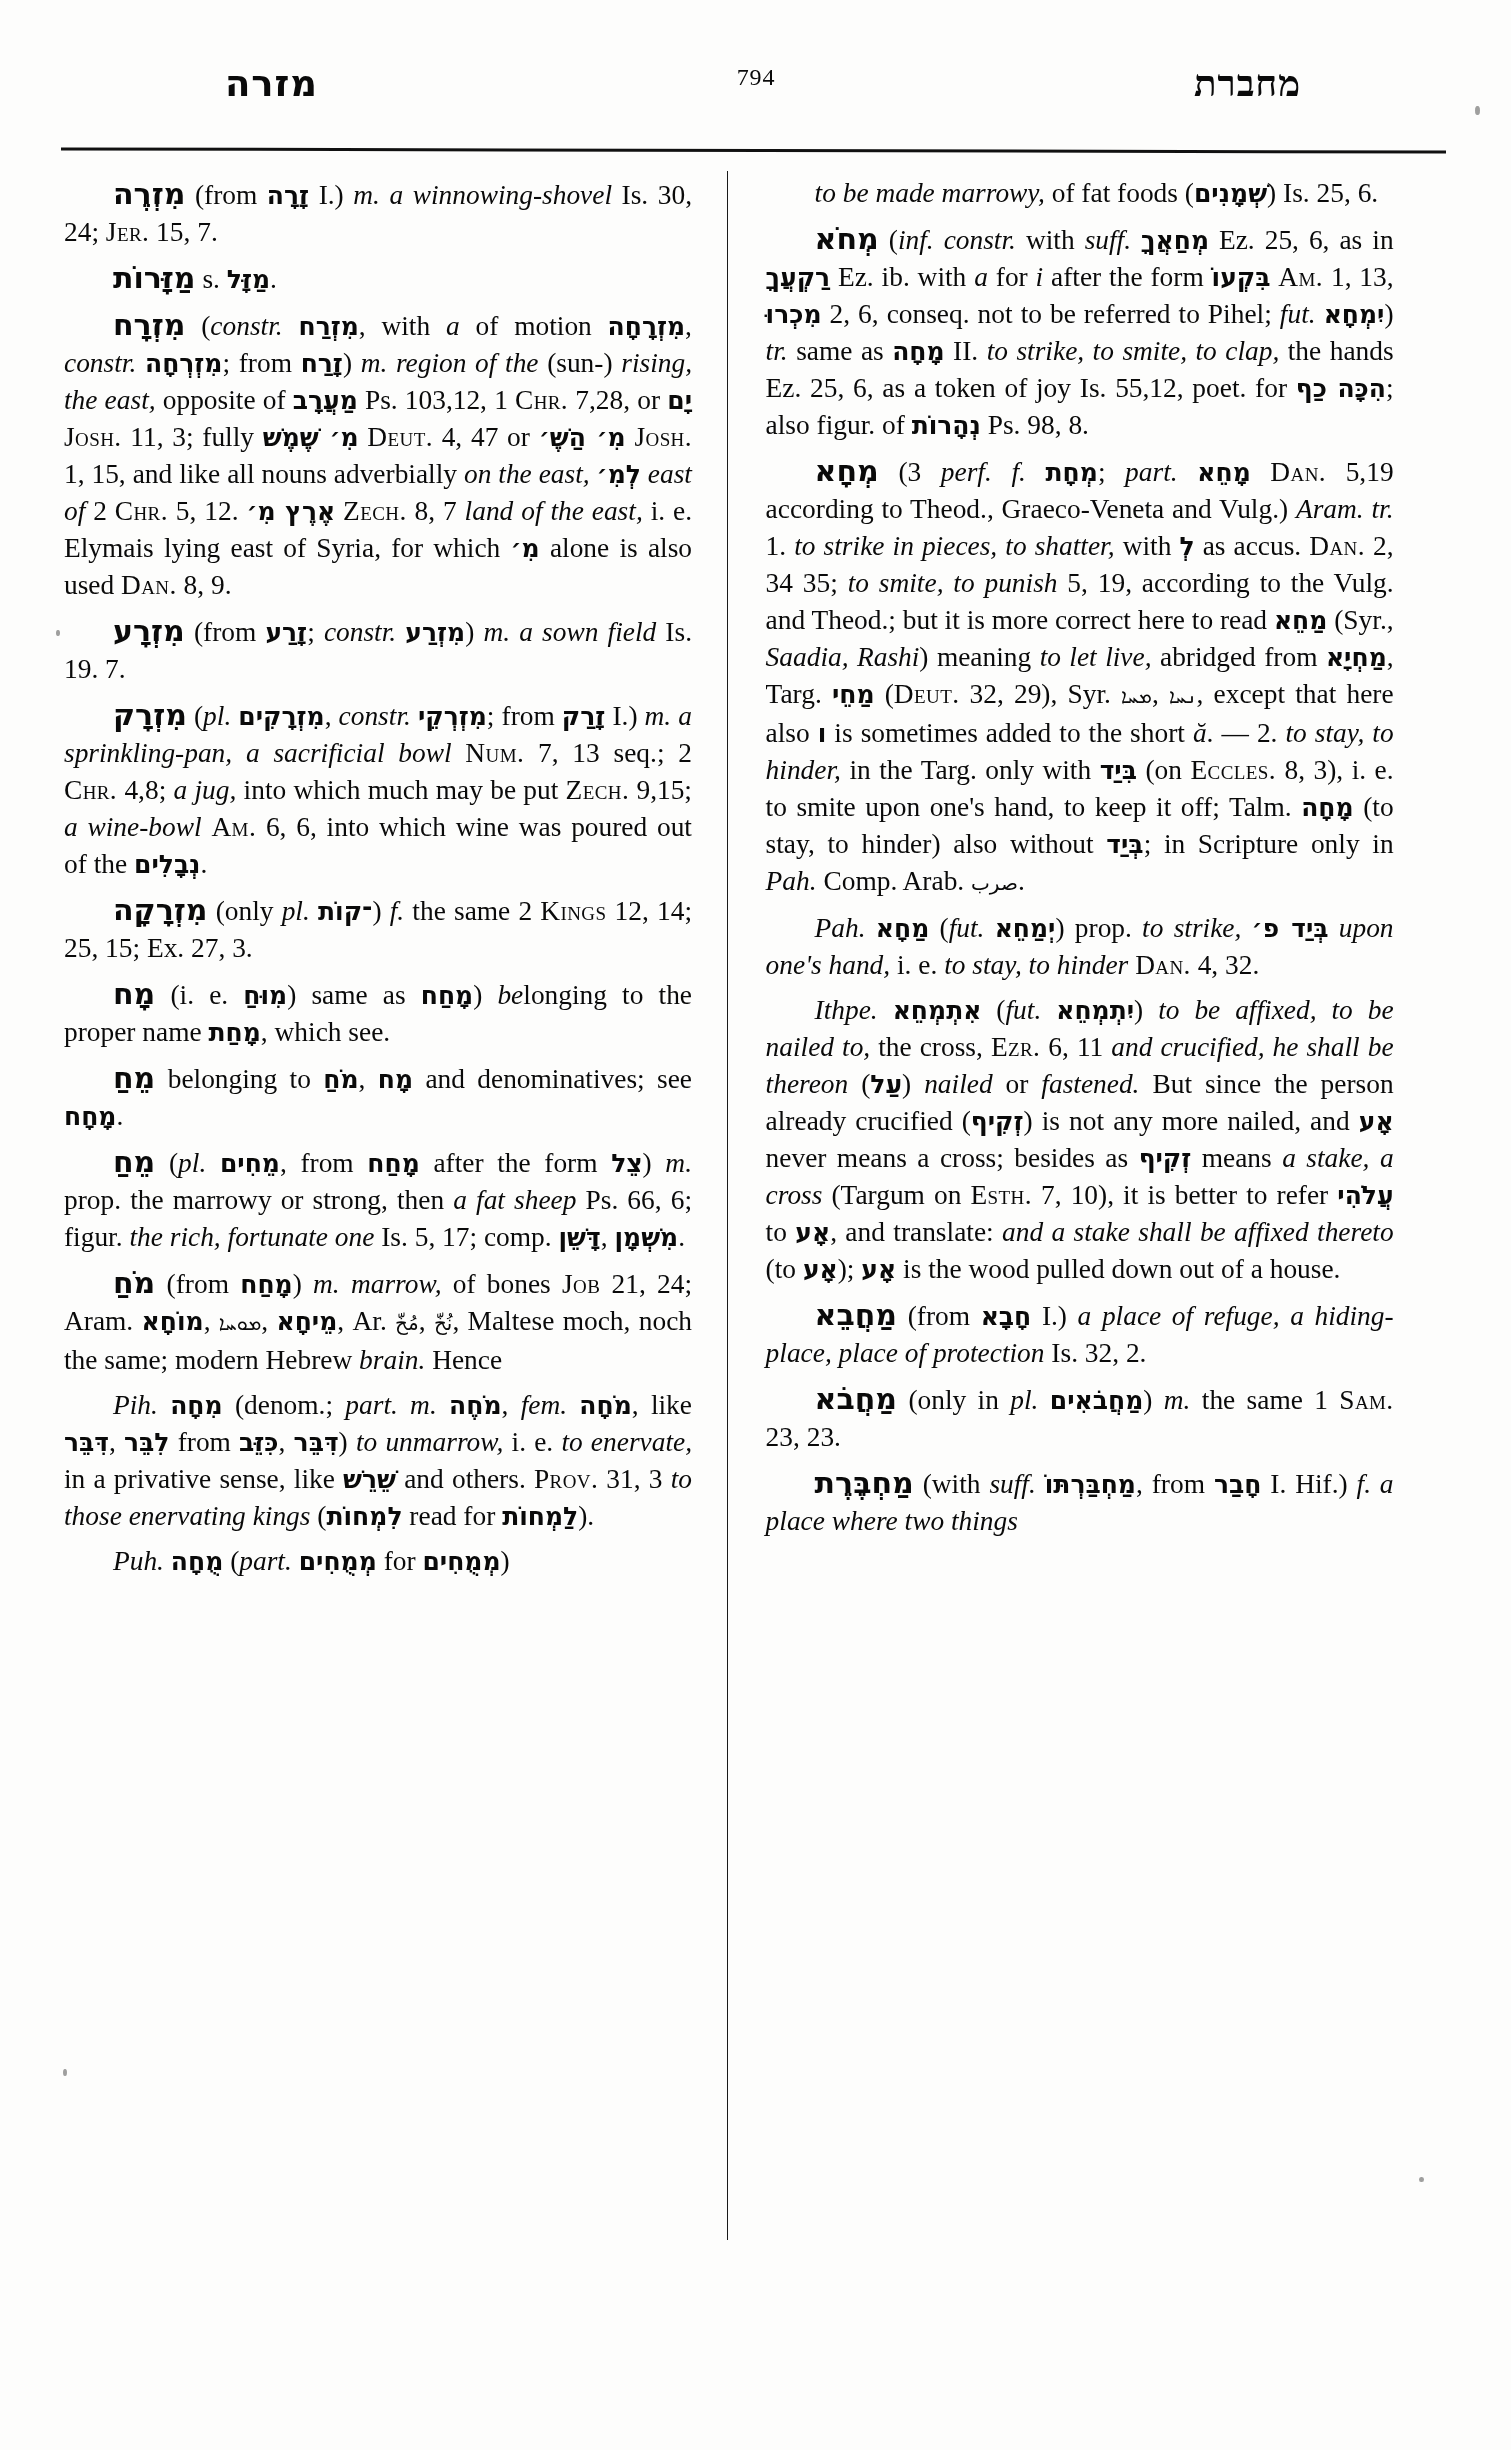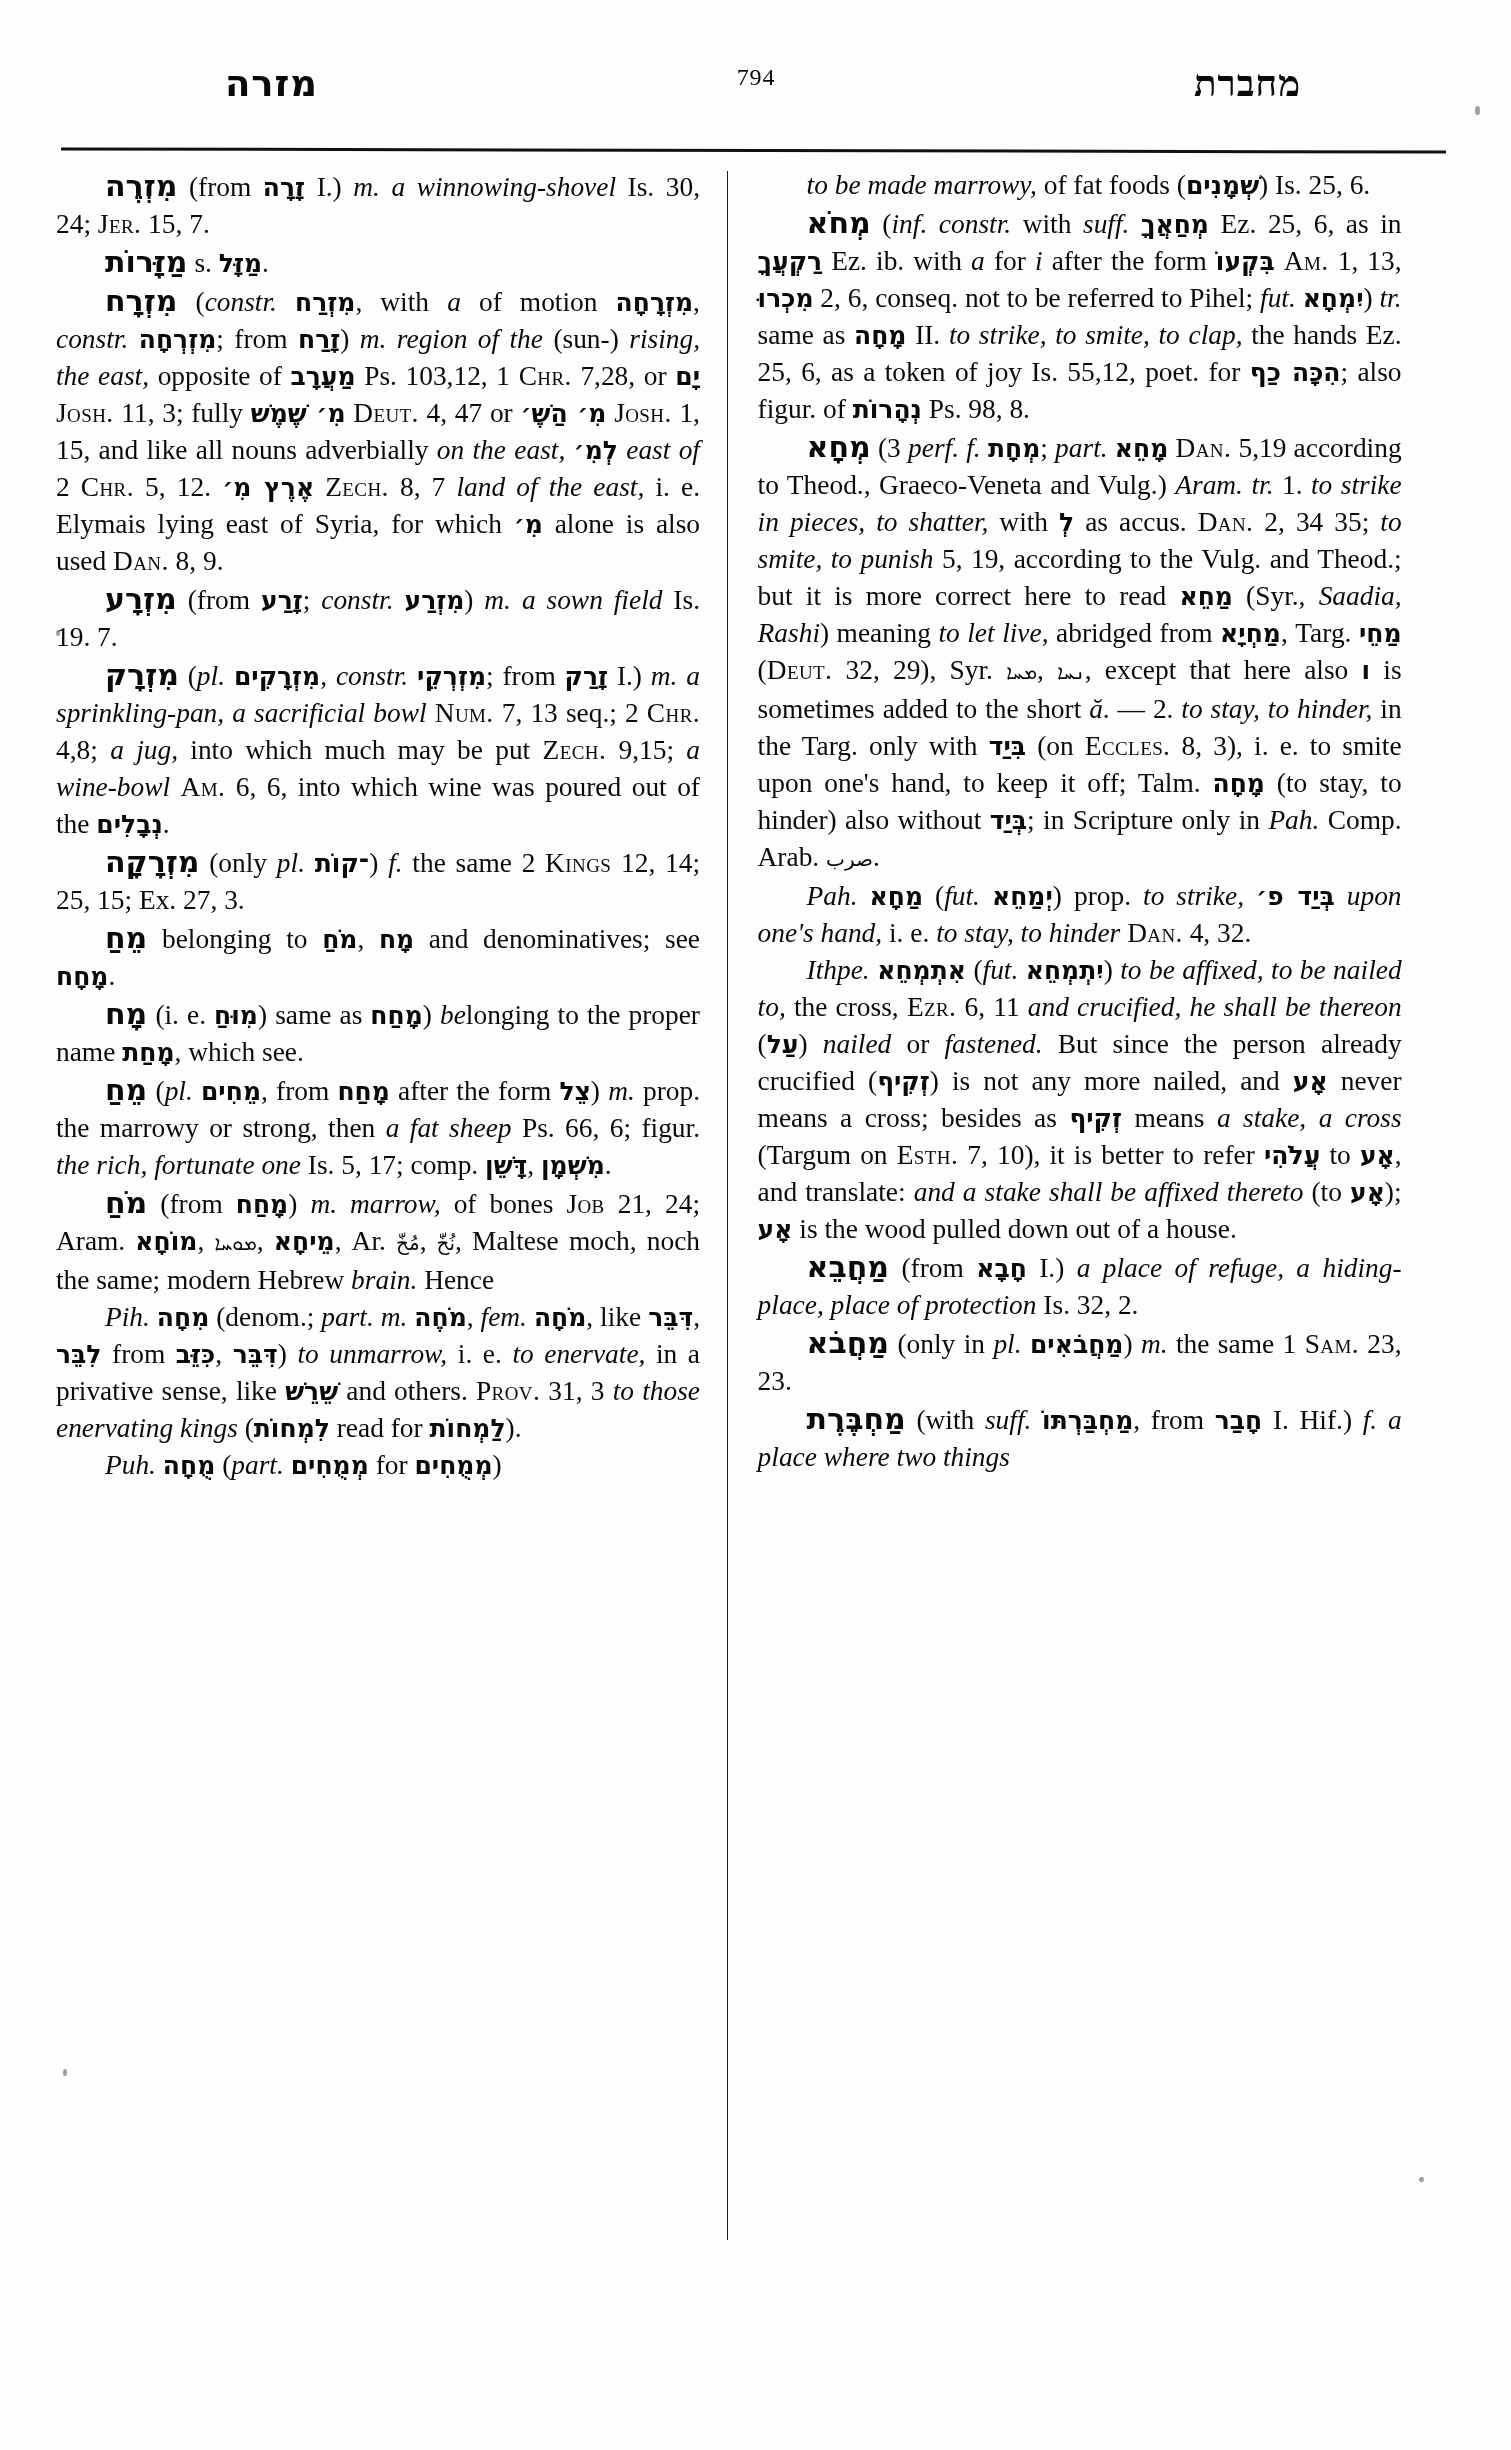--- a/index.html
+++ b/index.html
@@ -81,21 +81,21 @@
   .col-rule {
     position: absolute;
     top: 171px;
     left: 727px;
     width: 0;
     height: 2069px;
     border-left: 1.8px solid #1a1a1a;
   }
 
   p.entry {
-    margin: 0;
+    margin: 8px;
     text-indent: 49px;
   }
 
   
   .heb {
     font-family: "DejaVu Sans", sans-serif;
     direction: rtl;
     unicode-bidi: isolate;
     font-size: 25px;
     font-weight: 700;
@@ -141,22 +141,22 @@
   <div class="col-rule"></div>
 
   <div class="columns">
     <div class="col col-left" id="left-col">
         <p class="entry"><span class="heb lemma">מִזְרֶה</span> (from <span class="heb">זָרָה</span> I.) <span class="it">m. a winnowing-shovel</span> Is. 30, 24; <span class="sc">Jer.</span> 15, 7.</p>
         <p class="entry"><span class="heb lemma">מַזָּרוֹת</span> s. <span class="heb">מַזָּל</span>.</p>
         <p class="entry"><span class="heb lemma">מִזְרָח</span> (<span class="it">constr.</span> <span class="heb">מִזְרַח</span>, with <span class="it">a</span> of motion <span class="heb">מִזְרָחָה</span>, <span class="it">constr.</span> <span class="heb">מִזְרְחָה</span>; from <span class="heb">זָרַח</span>) <span class="it">m. region of the</span> (sun-) <span class="it">rising, the east,</span> opposite of <span class="heb">מַעֲרָב</span> Ps. 103,12, 1 <span class="sc">Chr.</span> 7,28, or <span class="heb">יָם</span> <span class="sc">Josh.</span> 11, 3; fully <span class="heb">מִ׳ שֶׁמֶשׁ</span> <span class="sc">Deut.</span> 4, 47 or <span class="heb">מִ׳ הַשֶּׁ׳</span> <span class="sc">Josh.</span> 1, 15, and like all nouns adverbially <span class="it">on the east,</span> <span class="heb">לְמִ׳</span> <span class="it">east of</span> 2 <span class="sc">Chr.</span> 5, 12. <span class="heb">אֶרֶץ מִ׳</span> <span class="sc">Zech.</span> 8, 7 <span class="it">land of the east,</span> i. e. Elymais lying east of Syria, for which <span class="heb">מִ׳</span> alone is also used <span class="sc">Dan.</span> 8, 9.</p>
         <p class="entry"><span class="heb lemma">מִזְרָע</span> (from <span class="heb">זָרַע</span>; <span class="it">constr.</span> <span class="heb">מִזְרַע</span>) <span class="it">m. a sown field</span> Is. 19. 7.</p>
         <p class="entry"><span class="heb lemma">מִזְרָק</span> (<span class="it">pl.</span> <span class="heb">מִזְרָקִים</span>, <span class="it">constr.</span> <span class="heb">מִזְרְקֵי</span>; from <span class="heb">זָרַק</span> I.) <span class="it">m. a sprinkling-pan, a sacrificial bowl</span> <span class="sc">Num.</span> 7, 13 seq.; 2 <span class="sc">Chr.</span> 4,8; <span class="it">a jug,</span> into which much may be put <span class="sc">Zech.</span> 9,15; <span class="it">a wine-bowl</span> <span class="sc">Am.</span> 6, 6, into which wine was poured out of the <span class="heb">נְבָלִים</span>.</p>
         <p class="entry"><span class="heb lemma">מִזְרָקָה</span> (only <span class="it">pl.</span> <span class="heb">־קוֹת</span>) <span class="it">f.</span> the same 2 <span class="sc">Kings</span> 12, 14; 25, 15; Ex. 27, 3.</p>
+        <p class="entry"><span class="heb lemma">מָח</span> (i. e. <span class="heb">מִוּחַ</span>) same as <span class="heb">מָחַח</span>) <span class="it">be</span>longing to the proper name <span class="heb">מָחַת</span>, which see.</p>
         <p class="entry"><span class="heb lemma">מֵחַ</span> belonging to <span class="heb">מֹחַ</span>, <span class="heb">מָח</span> and denominatives; see <span class="heb">מָחָח</span>.</p>
-        <p class="entry"><span class="heb lemma">מָח</span> (i. e. <span class="heb">מִוּחַ</span>) same as <span class="heb">מָחַח</span>) <span class="it">be</span>longing to the proper name <span class="heb">מָחַת</span>, which see.</p>
         <p class="entry"><span class="heb lemma">מֵחַ</span> (<span class="it">pl.</span> <span class="heb">מֵחִים</span>, from <span class="heb">מָחַח</span> after the form <span class="heb">צֵל</span>) <span class="it">m.</span> prop. the marrowy or strong, then <span class="it">a fat sheep</span> Ps. 66, 6; figur. <span class="it">the rich, fortunate one</span> Is. 5, 17; comp. <span class="heb">דָּשֵׁן</span>, <span class="heb">מִשְׁמָן</span>.</p>
         <p class="entry"><span class="heb lemma">מֹחַ</span> (from <span class="heb">מָחַח</span>) <span class="it">m. marrow,</span> of bones <span class="sc">Job</span> 21, 24; Aram. <span class="heb">מוֹחָא</span>, <span class="syr">ܡܘܚܐ</span>, <span class="heb">מֵיחָא</span>, Ar. <span class="arab">مُخّ</span>, <span class="arab">نُخّ</span>, Maltese <span class="rom">moch</span>, <span class="rom">noch</span> the same; modern Hebrew <span class="it">brain.</span> Hence</p>
         <p class="entry"><span class="it">Pih.</span> <span class="heb">מִחָה</span> (denom.; <span class="it">part. m.</span> <span class="heb">מֹחֶה</span>, <span class="it">fem.</span> <span class="heb">מֹחָה</span>, like <span class="heb">דִּבֵּר</span>, <span class="heb">לִבֵּר</span> from <span class="heb">כִּזֵּב</span>, <span class="heb">דִּבֵּר</span>) <span class="it">to unmarrow,</span> i. e. <span class="it">to enervate,</span> in a privative sense, like <span class="heb">שֵׁרֵשׁ</span> and others. <span class="sc">Prov.</span> 31, 3 <span class="it">to those enervating kings</span> (<span class="heb">לִמְחוֹת</span> read for <span class="heb">לַמְחוֹת</span>).</p>
         <p class="entry"><span class="it">Puh.</span> <span class="heb">מֻחָה</span> (<span class="it">part.</span> <span class="heb">מְמֻחִים</span> for <span class="heb">מְמֻחִים</span>)</p>
       </div>
     <div class="col col-right" id="right-col">
         <p class="entry"><span class="it">to be made marrowy,</span> of fat foods (<span class="heb">שְׁמָנִים</span>) Is. 25, 6.</p>
         <p class="entry"><span class="heb lemma">מְחֹא</span> (<span class="it">inf. constr.</span> with <span class="it">suff.</span> <span class="heb">מְחַאֲךָ</span> Ez. 25, 6, as in <span class="heb">רַקְעֲךָ</span> Ez. ib. with <span class="it">a</span> for <span class="it">i</span> after the form <span class="heb">בִּקְעוֹ</span> <span class="sc">Am.</span> 1, 13, <span class="heb">מִכְרוּ</span> 2, 6, conseq. not to be referred to Pihel; <span class="it">fut.</span> <span class="heb">יִמְחָא</span>) <span class="it">tr.</span> same as <span class="heb">מָחָה</span> II. <span class="it">to strike, to smite, to clap,</span> the hands Ez. 25, 6, as a token of joy Is. 55,12, poet. for <span class="heb">הִכָּה כַף</span>; also figur. of <span class="heb">נְהָרוֹת</span> Ps. 98, 8.</p>
         <p class="entry"><span class="heb lemma">מְחָא</span> (3 <span class="it">perf. f.</span> <span class="heb">מְחָת</span>; <span class="it">part.</span> <span class="heb">מָחֵא</span> <span class="sc">Dan.</span> 5,19 according to Theod., Graeco-Veneta and Vulg.) <span class="it">Aram. tr.</span> 1. <span class="it">to strike in pieces, to shatter,</span> with <span class="heb">לְ</span> as accus. <span class="sc">Dan.</span> 2, 34 35; <span class="it">to smite, to punish</span> 5, 19, according to the Vulg. and Theod.; but it is more correct here to read <span class="heb">מַחֵא</span> (Syr., <span class="it">Saadia, Rashi</span>) meaning <span class="it">to let live,</span> abridged from <span class="heb">מַחְיָא</span>, Targ. <span class="heb">מַחֵי</span> (<span class="sc">Deut.</span> 32, 29), Syr. <span class="syr">ܡܚܐ</span>, <span class="syr">ܢܚܐ</span>, except that here also <span class="heb">ו</span> is sometimes added to the short <span class="it">ă</span>. — 2. <span class="it">to stay, to hinder,</span> in the Targ. only with <span class="heb">בִּיַד</span> (on <span class="sc">Eccles.</span> 8, 3), i. e. to smite upon one's hand, to keep it off; Talm. <span class="heb">מָחָה</span> (to stay, to hinder) also without <span class="heb">בְּיַד</span>; in Scripture only in <span class="it">Pah.</span> Comp. Arab. <span class="arab">صرب</span>.</p>
         <p class="entry"><span class="it">Pah.</span> <span class="heb">מַחָא</span> (<span class="it">fut.</span> <span class="heb">יְמַחֵא</span>) prop. <span class="it">to strike,</span> <span class="heb">בְּיַד פ׳</span> <span class="it">upon one's hand,</span> i. e. <span class="it">to stay, to hinder</span> <span class="sc">Dan.</span> 4, 32.</p>

